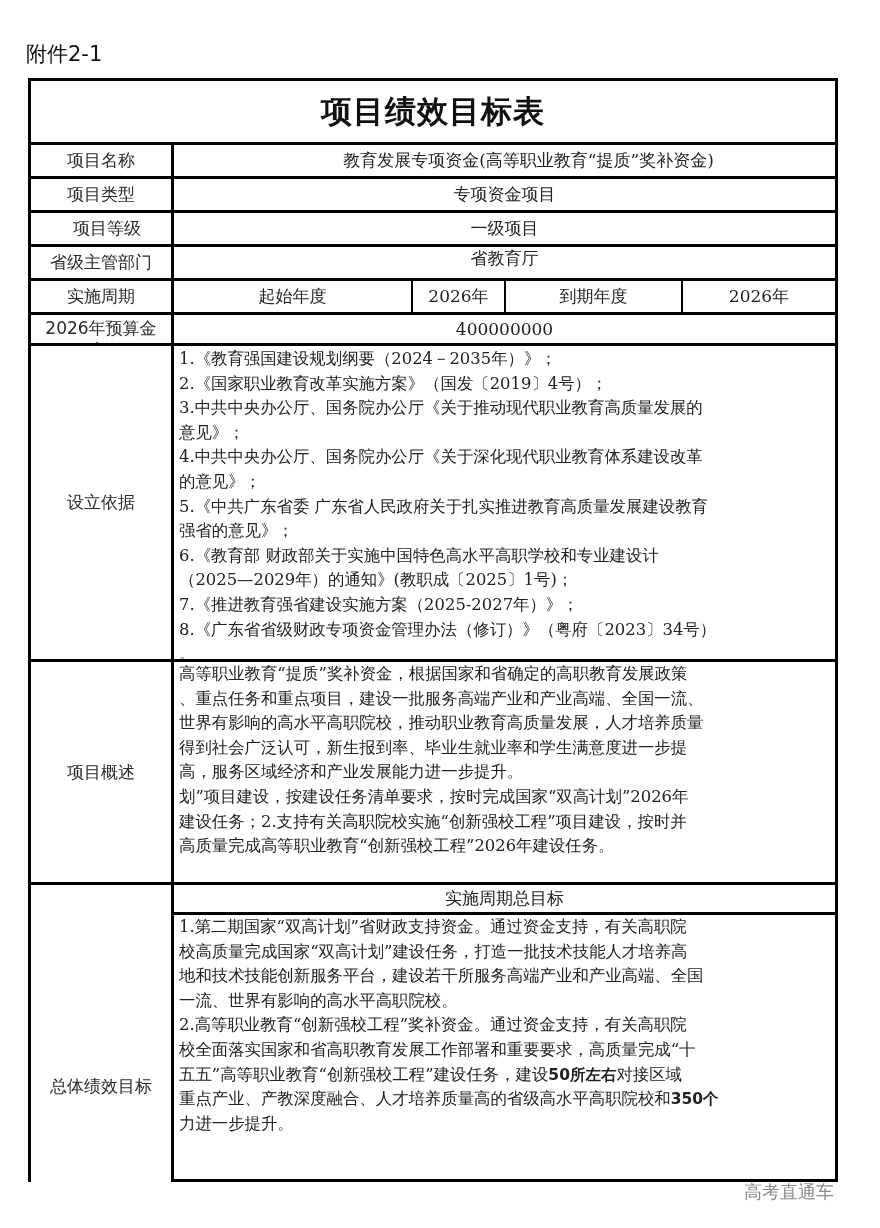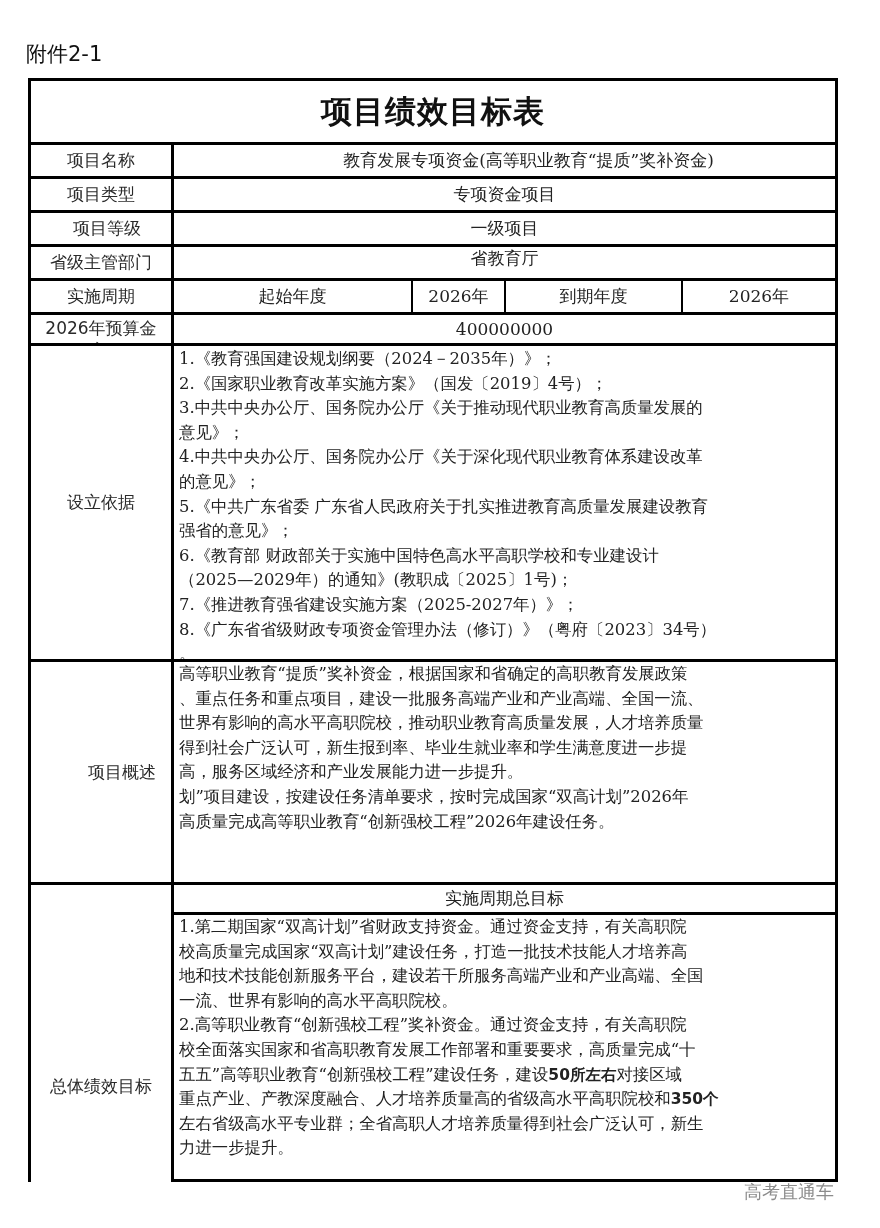--- a/index.html
+++ b/index.html
@@ -103,40 +103,40 @@
     <span class="ln">的意见》；</span>
     <span class="ln">5.《中共广东省委 广东省人民政府关于扎实推进教育高质量发展建设教育</span>
     <span class="ln">强省的意见》；</span>
     <span class="ln">6.《教育部 财政部关于实施中国特色高水平高职学校和专业建设计</span>
     <span class="ln">（2025—2029年）的通知》(教职成〔2025〕1号)；</span>
     <span class="ln">7.《推进教育强省建设实施方案（2025-2027年）》；</span>
     <span class="ln">8.《广东省省级财政专项资金管理办法（修订）》（粤府〔2023〕34号）</span>
     <span class="ln">。</span>
   </div>
 
-  <div class="cell lbl" style="left:3px;top:584px;width:140px;height:220px;margin-left:21px;">项目概述</div>
+  <div class="cell lbl" style="left:3px;top:584px;width:140px;height:220px;">项目概述</div>
   <div class="para" style="left:146px;top:584px;width:661px;height:220px;">
     <span class="ln">高等职业教育“提质”奖补资金，根据国家和省确定的高职教育发展政策</span>
     <span class="ln">、重点任务和重点项目，建设一批服务高端产业和产业高端、全国一流、</span>
     <span class="ln">世界有影响的高水平高职院校，推动职业教育高质量发展，人才培养质量</span>
     <span class="ln">得到社会广泛认可，新生报到率、毕业生就业率和学生满意度进一步提</span>
     <span class="ln">高，服务区域经济和产业发展能力进一步提升。</span>
     <span class="ln">划”项目建设，按建设任务清单要求，按时完成国家“双高计划”2026年</span>
+    <span class="ln">建设任务；2.支持有关高职院校实施“创新强校工程”项目建设，按时并</span>
     <span class="ln">高质量完成高等职业教育“创新强校工程”2026年建设任务。</span>
   </div>
 
   <div class="cell lbl" style="left:3px;top:988px;width:140px;height:40px;">总体绩效目标</div>
   <div class="cell" style="left:146px;top:807px;width:661px;height:27px;">实施周期总目标</div>
   <div class="para" style="left:146px;top:837px;width:661px;height:264px;">
     <span class="ln">1.第二期国家“双高计划”省财政支持资金。通过资金支持，有关高职院</span>
     <span class="ln">校高质量完成国家“双高计划”建设任务，打造一批技术技能人才培养高</span>
     <span class="ln">地和技术技能创新服务平台，建设若干所服务高端产业和产业高端、全国</span>
     <span class="ln">一流、世界有影响的高水平高职院校。</span>
     <span class="ln">2.高等职业教育“创新强校工程”奖补资金。通过资金支持，有关高职院</span>
     <span class="ln">校全面落实国家和省高职教育发展工作部署和重要要求，高质量完成“十</span>
     <span class="ln"><span>五五”高等职业教育“创新强校工程”建设任务，建设</span><span class="bold">50所左右</span><span>对接区域</span></span>
     <span class="ln"><span>重点产业、产教深度融合、人才培养质量高的省级高水平高职院校和</span><span class="bold">350个</span></span>
-    <span class="ln">左右省级高水平专业群；全省高职人才培养质量得到社会广泛认可，新生</span>
     <span class="ln">力进一步提升。</span>
   </div>
 </div>
 
 <div class="watermark">高考直通车</div>
 
 </body></html>

